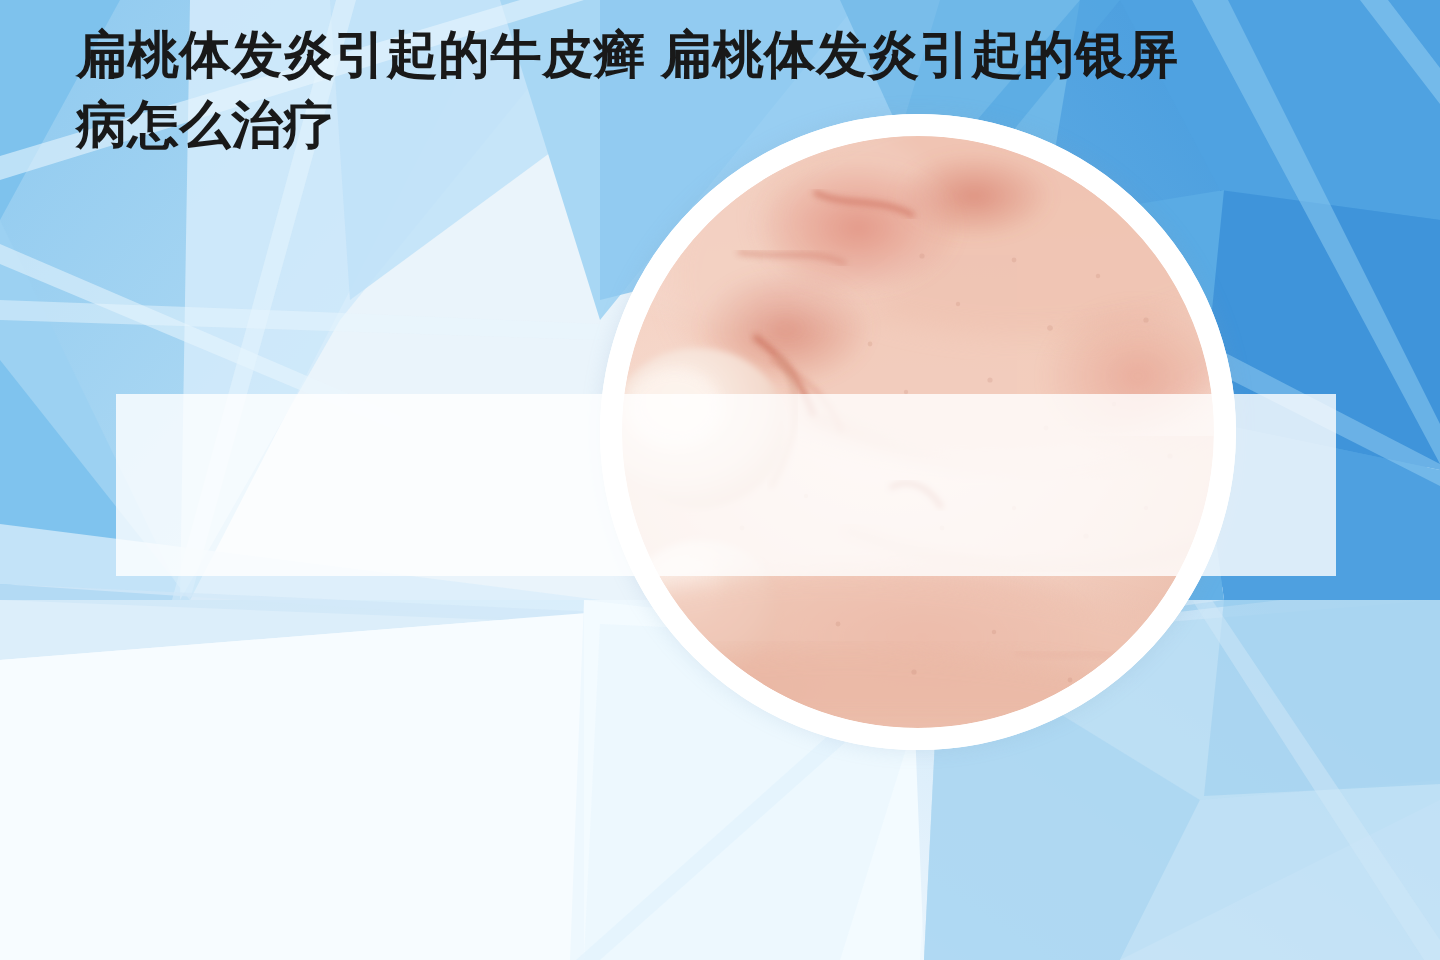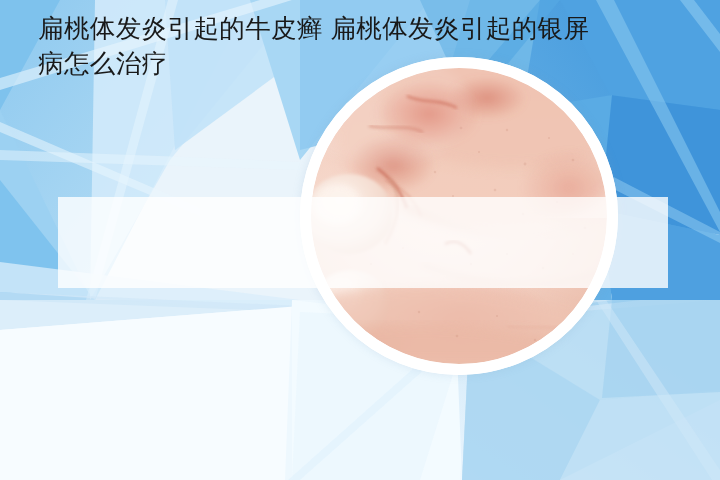--- a/index.html
+++ b/index.html
@@ -43,21 +43,21 @@
     left:58px;top:197px;width:610px;height:91px;
     background:rgba(255,255,255,0.80);
     z-index:5;
   }
   #title-block{
     position:absolute;
     left:38px;top:11px;width:560px;
     z-index:6;
     color:#191919;
     font-size:25.5px;
-    font-weight:normal;
+    font-weight:bold;
     line-height:35px;
     letter-spacing:0.4px;
     white-space:pre-wrap;
     text-rendering:optimizeLegibility;
   }
 </style>
 </head>
 <body>
 
 <div id="stage">

